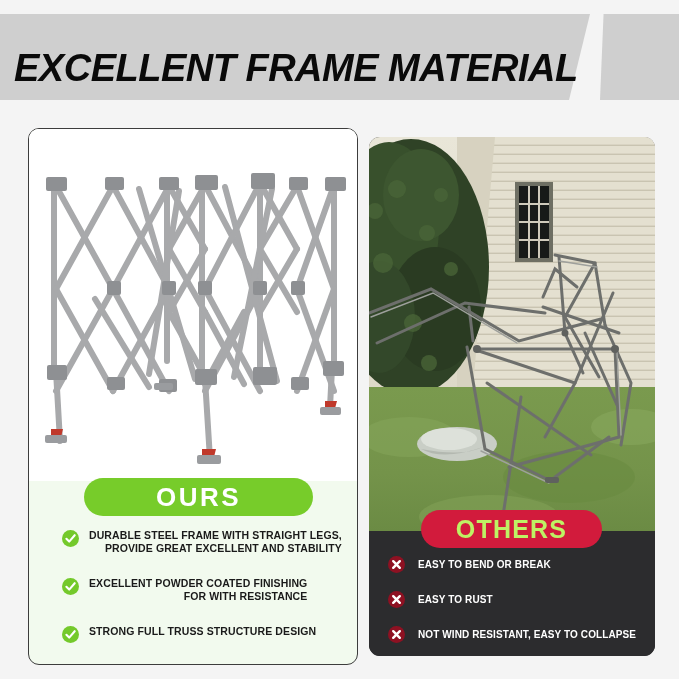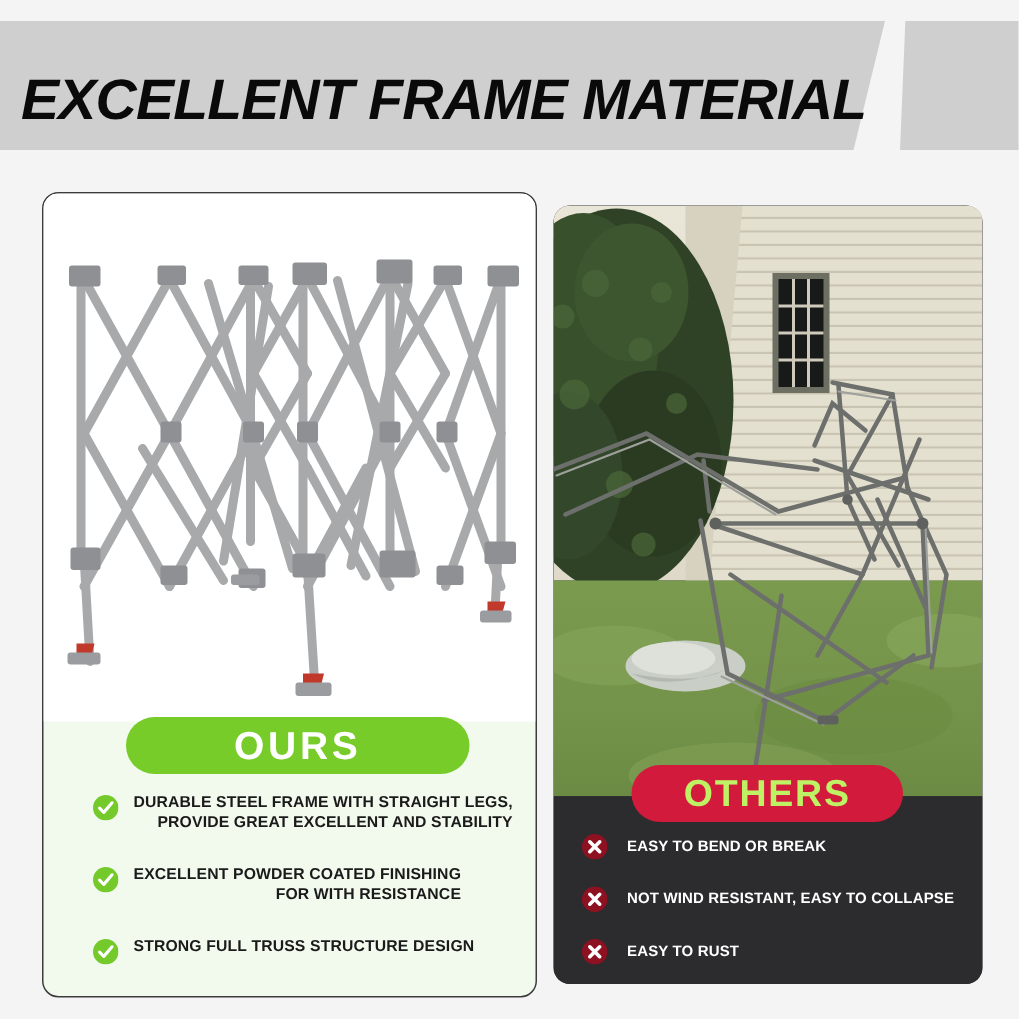--- a/index.html
+++ b/index.html
@@ -470,31 +470,31 @@
           <span class="others-text">EASY TO BEND OR BREAK</span>
         </div>
 
         <div class="others-row">
           <span class="x-icon">
             <svg width="17" height="17" viewBox="0 0 17 17" xmlns="http://www.w3.org/2000/svg">
               <circle cx="8.5" cy="8.5" r="8.5" fill="#8e1122"></circle>
               <path d="M5.2 5.2 L11.8 11.8 M11.8 5.2 L5.2 11.8" stroke="#ffffff" stroke-width="2.4" stroke-linecap="round"></path>
             </svg>
           </span>
-          <span class="others-text">NOT WIND RESISTANT, EASY TO COLLAPSE</span>
+          <span class="others-text">EASY TO RUST</span>
         </div>
 
         <div class="others-row">
           <span class="x-icon">
             <svg width="17" height="17" viewBox="0 0 17 17" xmlns="http://www.w3.org/2000/svg">
               <circle cx="8.5" cy="8.5" r="8.5" fill="#8e1122"></circle>
               <path d="M5.2 5.2 L11.8 11.8 M11.8 5.2 L5.2 11.8" stroke="#ffffff" stroke-width="2.4" stroke-linecap="round"></path>
             </svg>
           </span>
-          <span class="others-text">EASY TO RUST</span>
+          <span class="others-text">NOT WIND RESISTANT, EASY TO COLLAPSE</span>
         </div>
 
       </div>
     </div>
   </div>
 
   <div class="others-badge">
     <span class="others-badge-label">OTHERS</span>
   </div>
 

